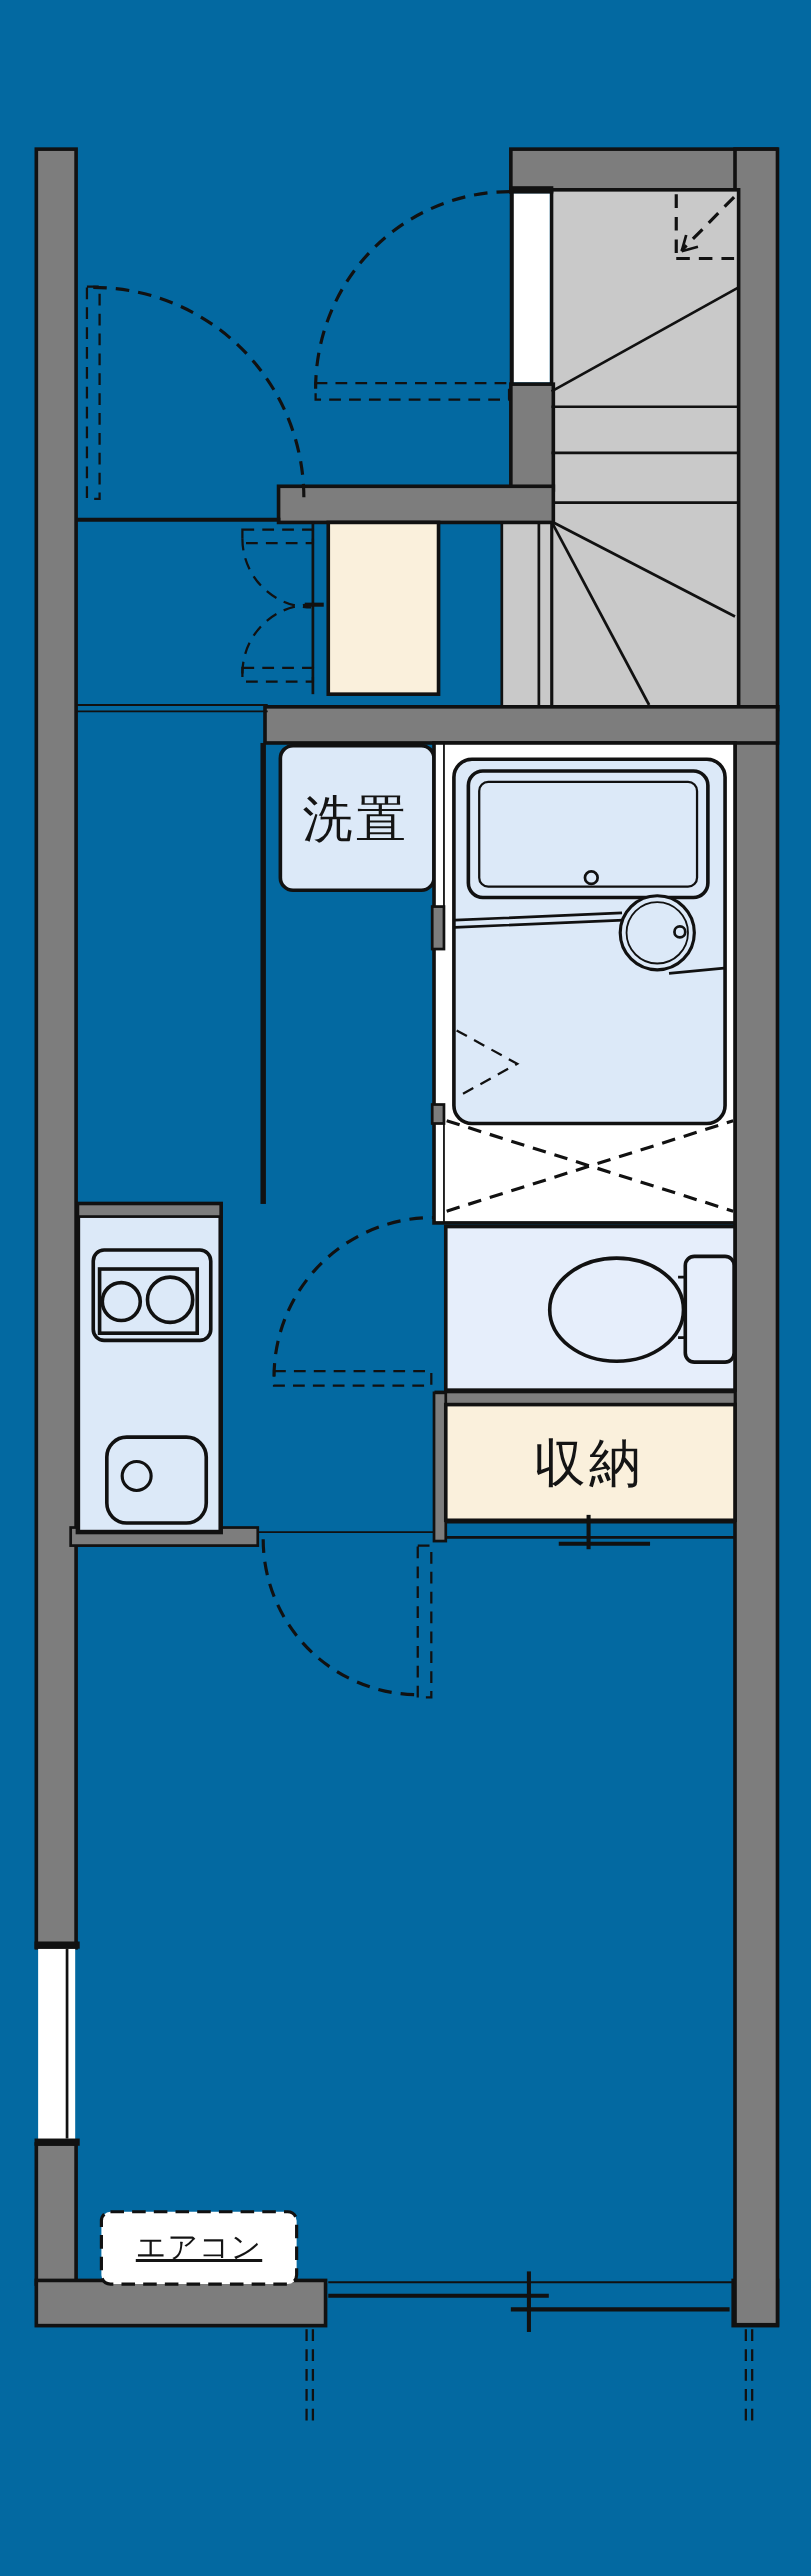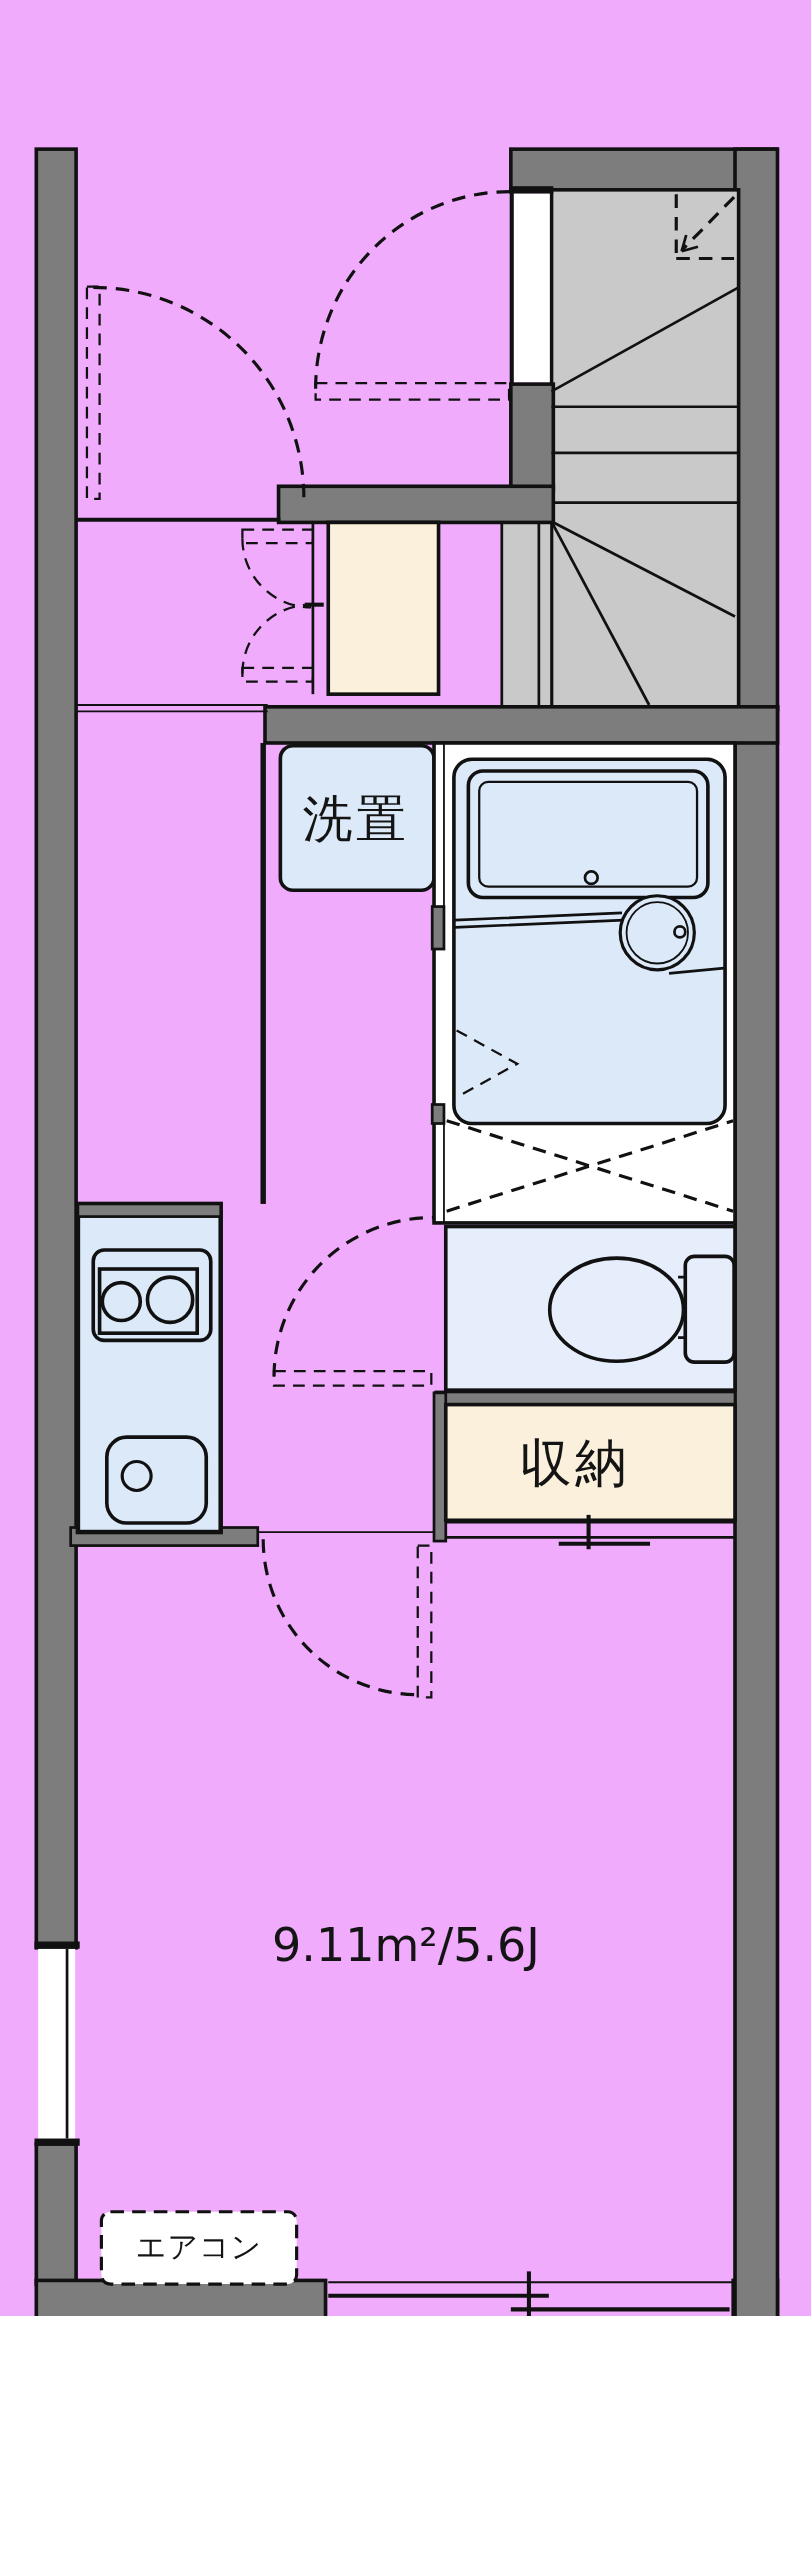--- a/index.html
+++ b/index.html
@@ -1,16 +1,16 @@
 <!DOCTYPE html>
 <html style="--wall: #7d7d7d; --stair: #c9c9c9; --fixture: #dce9f8; --fixlight: #e6eefb; --storage: #faf0dc; --line: #111111;font-size:14.5px"><head>
 <meta charset="utf-8">
 <style>
   html,body{margin:0;padding:0;background:#fff;}
-  #stage{position:relative;width:812px;height:2316px;background:#f0abfc;overflow:hidden;
+  #stage{position:relative;width:812px;height:2576px;background:#0369a1;overflow:hidden;
          font-family:"DejaVu Sans","Liberation Sans",sans-serif;}
   #plan-svg{position:absolute;left:0;top:0;}
   
   .wall      {fill:var(--wall);stroke:var(--line);stroke-width:4;}
   .wallthin  {fill:var(--wall);stroke:var(--line);stroke-width:3;}
   .blackfill {fill:var(--line);stroke:none;}
   .whitefill {fill:#ffffff;stroke:none;}
   .stair     {fill:var(--stair);stroke:var(--line);stroke-width:4;}
   .stairline {stroke:var(--line);stroke-width:3;fill:none;}
   .room-border{fill:#ffffff;stroke:var(--line);stroke-width:4;}
@@ -21,24 +21,24 @@
   .line3     {stroke:var(--line);stroke-width:3;fill:none;}
   .line4     {stroke:var(--line);stroke-width:4.5;fill:none;}
   .line2     {stroke:var(--line);stroke-width:2;fill:none;}
   .dash      {stroke:var(--line);stroke-width:3.5;fill:none;stroke-dasharray:15 10;}
   .dashthin  {stroke:var(--line);stroke-width:2.5;fill:none;stroke-dasharray:13 9;}
   .dashbox   {stroke:var(--line);stroke-width:3.5;fill:#ffffff;stroke-dasharray:15 9;}
   
   .lbl{position:absolute;transform:translate(-50%,-50%);color:#141414;white-space:nowrap;
        line-height:1;}
   #lbl-washer {left:356px;top:819px;font-size:50px;letter-spacing:3.6px;}
-  #lbl-storage{left:575px;top:1463px;font-size:52px;letter-spacing:3.6px;}
+  #lbl-storage{left:589px;top:1463px;font-size:52px;letter-spacing:3.6px;}
   #lbl-room   {left:405px;top:1873px;font-size:72px;letter-spacing:5.4px;}
   #lbl-area   {left:406px;top:1945px;font-size:46px;}
-  #lbl-aircon {left:199px;top:2247px;font-size:30px;letter-spacing:0.9px;}
+  #lbl-aircon {left:199px;top:2247px;font-size:30px;letter-spacing:0.9px;text-decoration:underline;}
 </style>
 </head>
 <body>
 
 <div id="stage">
 
   <svg id="plan-svg" width="812" height="2576" viewBox="0 0 898 2850">
 
     <g>
       <rect class="wall" x="565" y="165" width="294" height="47"></rect>
@@ -172,16 +172,15 @@
         <line class="dashthin" x1="339" y1="2577" x2="339" y2="2683"></line>
         <line class="dashthin" x1="346" y1="2577" x2="346" y2="2683"></line>
         <line class="dashthin" x1="825" y1="2577" x2="825" y2="2683"></line>
         <line class="dashthin" x1="832" y1="2577" x2="832" y2="2683"></line>
       </g>
     </g>
   </svg>
 
   <div class="lbl" id="lbl-washer">洗置</div>
   <div class="lbl" id="lbl-storage">収納</div>
-  <div class="lbl" id="lbl-area">9.11m²/5.6J</div>
   <div class="lbl" id="lbl-aircon">エアコン</div>
 </div>
 
 
 </body></html>

